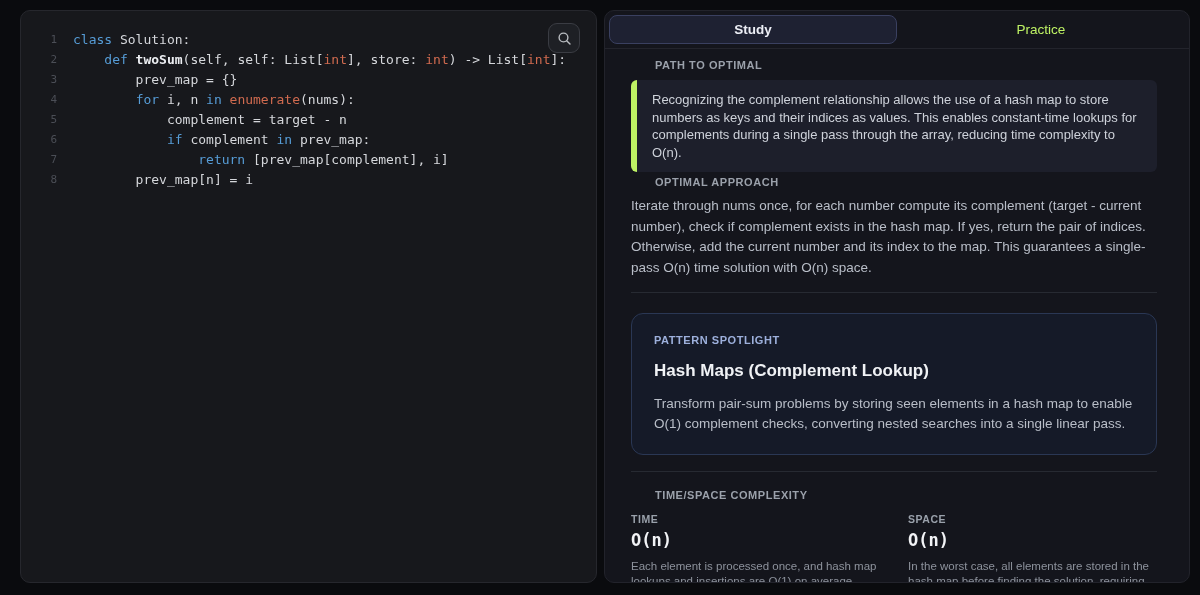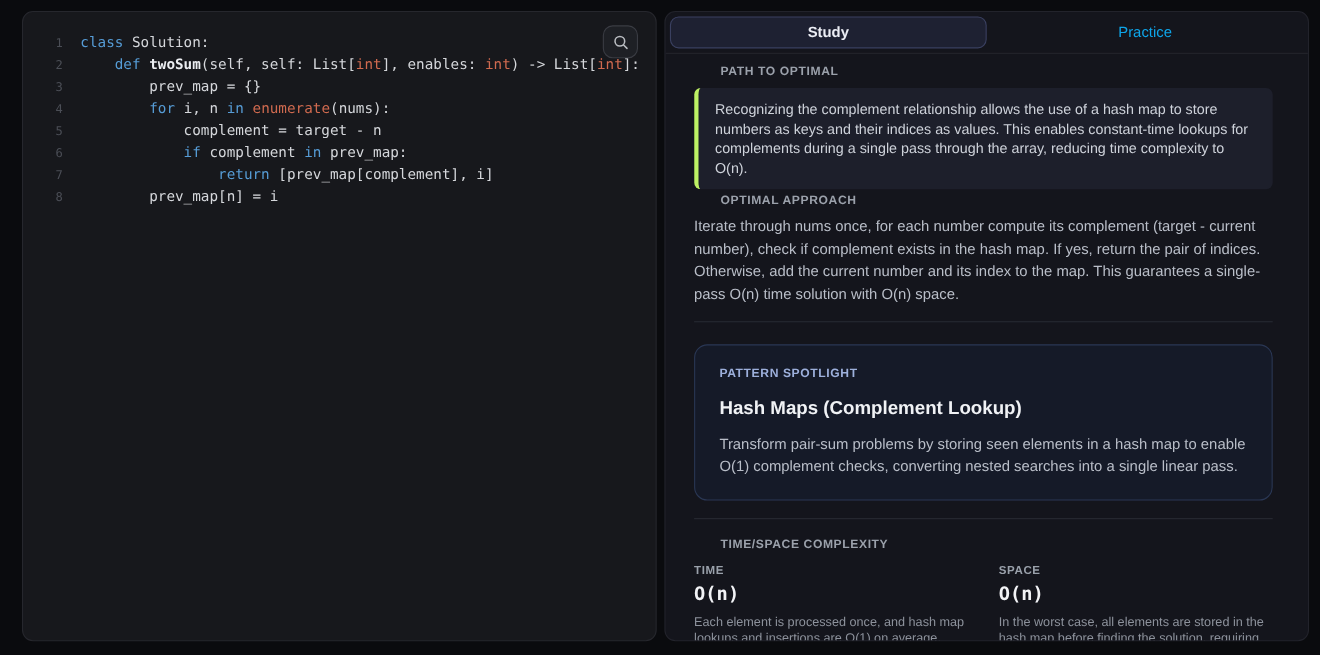--- a/index.html
+++ b/index.html
@@ -35,33 +35,33 @@
   .study-panel {
     position:absolute; left:604px; top:10px; width:586px; height:573px;
     background:#14151c; border:1px solid #22232b; border-radius:10px;
     overflow:hidden;
   }
   .tab-bar {
     display:flex; padding:4px; height:38px; border-bottom:1px solid #23242c;
   }
   .tab {
     flex:1; display:flex; align-items:center; justify-content:center;
-    font-size:13.5px; color:#0ea5e9; border-radius:8px; cursor:pointer;
+    font-size:13.5px; color:#bef264; border-radius:8px; cursor:pointer;
     border:1px solid transparent;
   }
   .tab.active {
     background:#1e2132; border:1px solid #3a4060; color:#eceef5; font-weight:bold;
   }
   .content { padding:5px 32px 16px 26px; }
   .sec-h {
     font-size:11px; font-weight:bold; letter-spacing:0.05em; color:#9ba1ab;padding-left:24px;
   }
   .h1 { margin-top:5px; }
   .callout {
-    margin-top:9px; background:#1d1f2b; border-left:4px solid #bef264;
+    margin-top:9px; background:#1d1f2b; border-left:6px solid #bef264;
     border-radius:6px; padding:11px 15px;
     font-size:13px; line-height:17.5px; color:#ced2da;
   }
   .h2 { margin-top:4px; }
   .para {
     margin-top:8px; font-size:13.5px; line-height:20.5px; color:#b9bec8;
   }
   .divider { margin-top:14px; border-top:1px solid #272a32; }
   .divider2 { margin-top:16px; border-top:1px solid #272a32; }
   .pattern-card {
@@ -95,21 +95,21 @@
 <body>
 
 <div class="code-panel">
   <div class="code-area">
       <div class="code-row">
         <span class="ln">1</span>
         <span class="code-line"><span class="tok-kw">class</span><span class="tok-pl"> Solution:</span></span>
       </div>
       <div class="code-row">
         <span class="ln">2</span>
-        <span class="code-line"><span class="tok-pl">    </span><span class="tok-kw">def</span><span class="tok-fn"> twoSum</span><span class="tok-pl">(self, self: List[</span><span class="tok-ty">int</span><span class="tok-pl">], enables: </span><span class="tok-ty">int</span><span class="tok-pl">) -&gt; List[</span><span class="tok-ty">int</span><span class="tok-pl">]:</span></span>
+        <span class="code-line"><span class="tok-pl">    </span><span class="tok-kw">def</span><span class="tok-fn"> twoSum</span><span class="tok-pl">(self, self: List[</span><span class="tok-ty">int</span><span class="tok-pl">], store: </span><span class="tok-ty">int</span><span class="tok-pl">) -&gt; List[</span><span class="tok-ty">int</span><span class="tok-pl">]:</span></span>
       </div>
       <div class="code-row">
         <span class="ln">3</span>
         <span class="code-line"><span class="tok-pl">        prev_map = {}</span></span>
       </div>
       <div class="code-row">
         <span class="ln">4</span>
         <span class="code-line"><span class="tok-pl">        </span><span class="tok-kw">for</span><span class="tok-pl"> i, n </span><span class="tok-kw">in</span><span class="tok-pl"> </span><span class="tok-ty">enumerate</span><span class="tok-pl">(nums):</span></span>
       </div>
       <div class="code-row">

